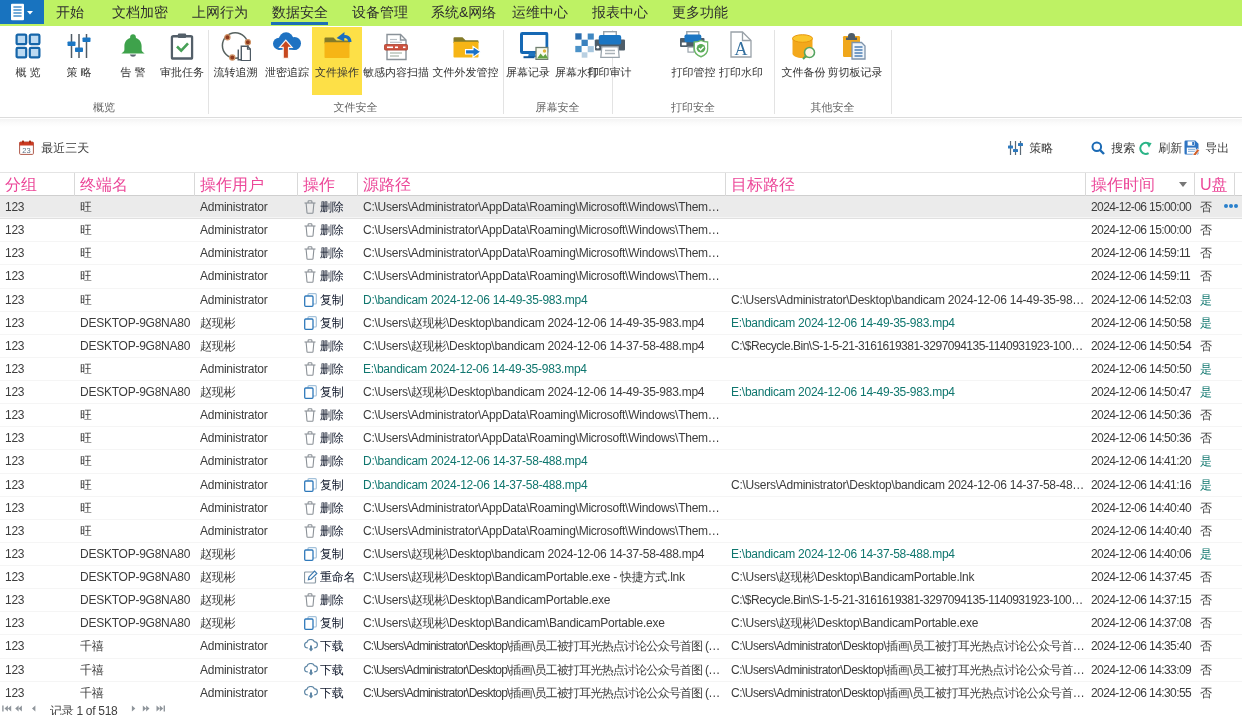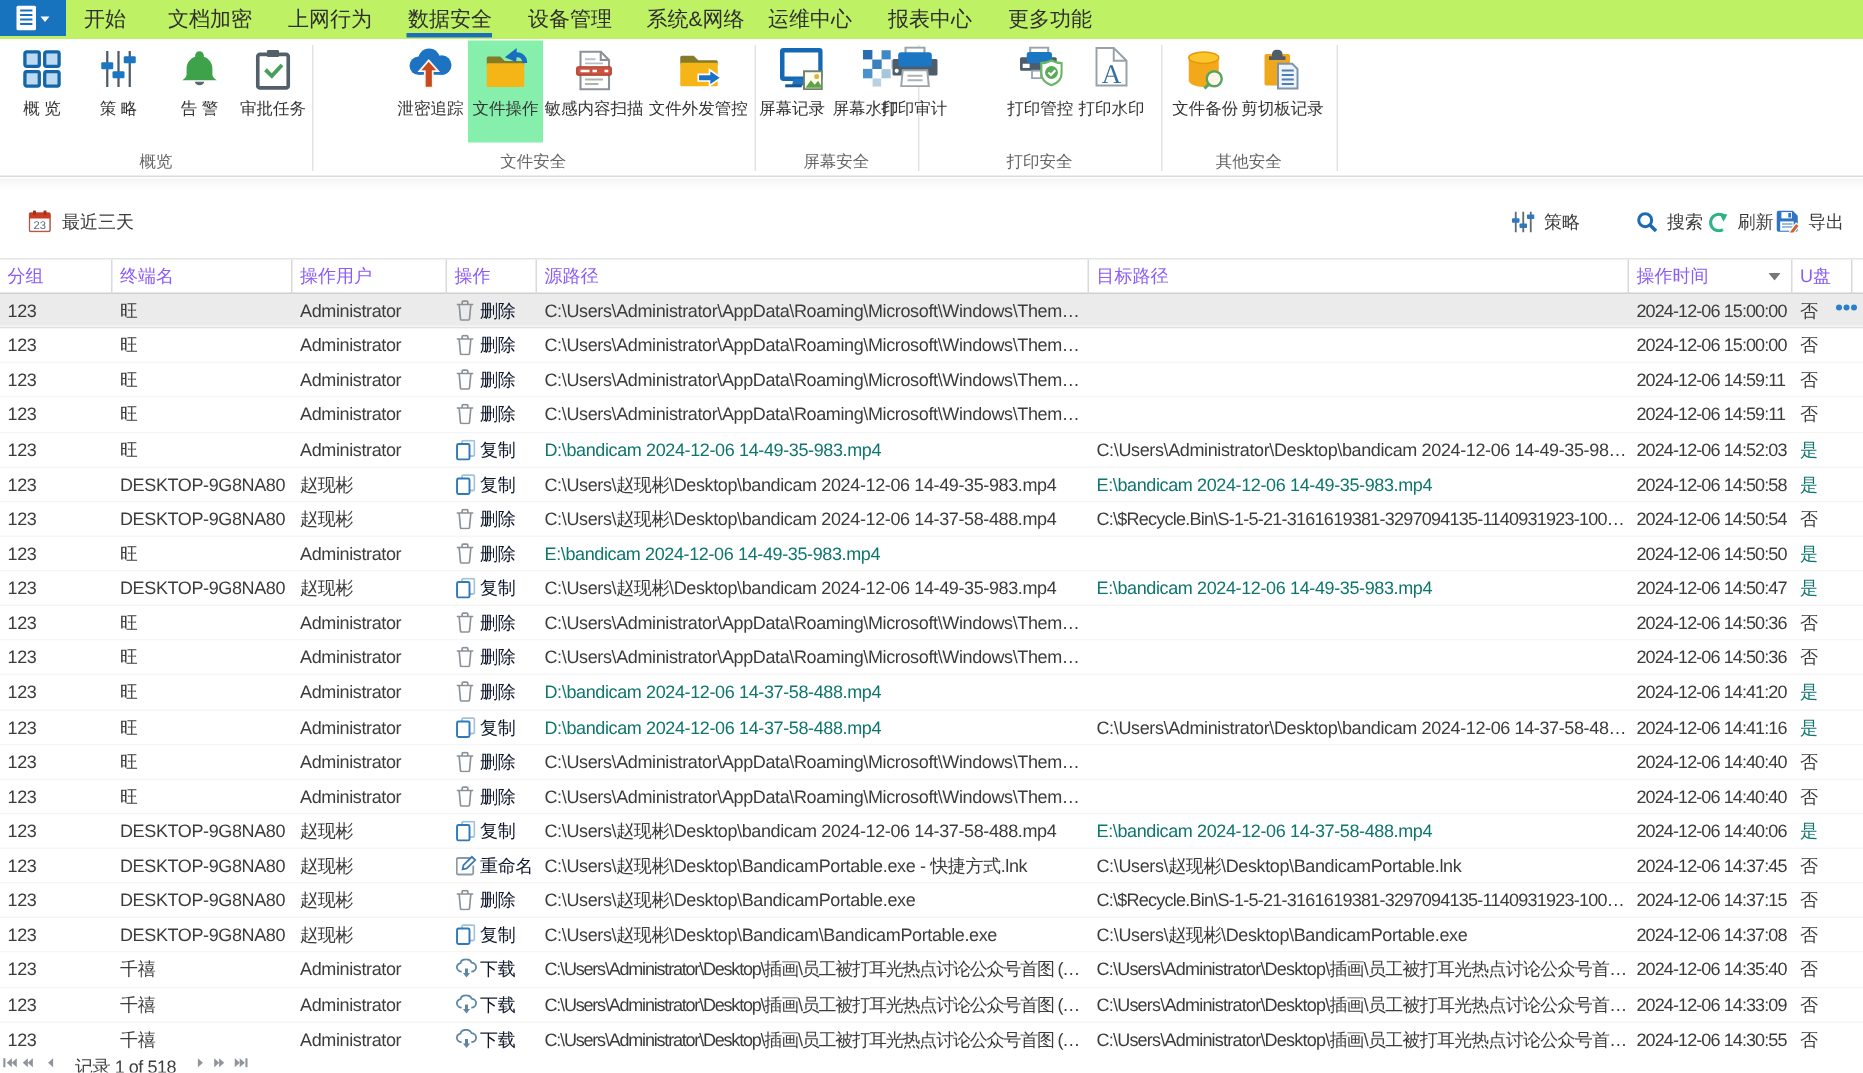--- a/index.html
+++ b/index.html
@@ -11,33 +11,33 @@
 #menubar { position:absolute; left:0; top:0; width:1242px; height:26px; background:#bef264; }
 #appbtn { position:absolute; left:0; top:0; width:44px; height:24px; background:#1873bf; }
 .tab { position:absolute; top:0; height:26px; line-height:25px; font-size:14px; color:#2f2f2f; white-space:nowrap; }
 #tab-active-underline { position:absolute; left:271px; top:22px; width:57px; height:3px; background:#1b6fb5; }
 
 
 #ribbon { position:absolute; left:0; top:26px; width:1242px; height:91.5px; background:#fff; border-bottom:1px solid #dcdcdc; }
 .rbtn { position:absolute; top:1px; height:68px; text-align:center; }
 .rbtn .ric { position:absolute; top:6px; left:50%; transform:translateX(-50%); }
 .rbtn .rlb { position:absolute; top:38px; width:100%; text-align:center; font-size:11px; color:#333; white-space:nowrap; }
-.rbtn.hl { background:#86efac; }
+.rbtn.hl { background:#fde047; }
 .rsep { position:absolute; top:4px; height:84px; width:1px; background:#e3e3e3; }
 .rgrp { position:absolute; top:74px; font-size:11px; color:#666; text-align:center; white-space:nowrap; }
 
 
 #subbar { position:absolute; left:0; top:119px; width:1242px; height:53px; background:linear-gradient(#f4f4f4 0px, #fbfbfb 4px, #fff 8px); }
 .sbitem { position:absolute; top:21px; height:17px; font-size:12px; color:#3c3c3c; white-space:nowrap; }
 .sbitem svg { vertical-align:-3px; }
 
 
 #grid { position:absolute; left:0; top:172px; width:1242px; height:533px; overflow:hidden; }
 #ghead { position:relative; width:1242px; height:24px; border-top:1px solid #e4e4e4; border-bottom:1px solid #cfcfcf; background:#fff; }
-.hc { position:absolute; top:0; height:23px; line-height:23px; font-size:12px; color:#8b5cf6; padding-left:5px; overflow:hidden; white-space:nowrap; border-right:1px solid #d9d9d9; }
+.hc { position:absolute; top:0; height:23px; line-height:23px; font-size:16px; color:#ec4899; padding-left:5px; overflow:hidden; white-space:nowrap; border-right:1px solid #d9d9d9; }
 .row { position:relative; width:1242px; height:23.136px; background:#fff; box-shadow:inset 0 -1px 0 #f5f5f5; }
 .row.sel { background:#ebebeb; border-bottom:1px solid #e0e0e0;}
 .rc { position:absolute; top:0; height:23px; line-height:23px; font-size:12px; color:#3c3c3c; padding-left:5px; overflow:hidden; white-space:nowrap; letter-spacing:-0.25px; }
 .rc.c7 { letter-spacing:-0.6px; }
 .ls50 { letter-spacing:-0.5px !important; }
 .ls80 { letter-spacing:-0.8px !important; }
 .ls52 { letter-spacing:-0.52px !important; }
 .org { color:#0f766e; }
 .opic { position:absolute; left:6px; top:4px; }
 .optx { position:absolute; left:22px; top:0; line-height:23px; font-size:12px; color:#0f172a; }
@@ -126,20 +126,32 @@
   <div class="rbtn" style="left:154px;width:56px;">
     <svg class="ric" width="23" height="27" viewBox="0 0 23 27">
       <rect x="1.3" y="3.2" width="20.4" height="22.4" rx="1.6" fill="#fff" stroke="#535f69" stroke-width="2.5"></rect>
       <rect x="7.5" y="0.4" width="8" height="4.6" rx="0.8" fill="#535f69"></rect>
       <path d="M6.5 13.5 l4.2 4.2 l6.8 -7.4" fill="none" stroke="#47a057" stroke-width="2.6"></path>
     </svg>
     <div class="rlb">审批任务</div>
   </div>
   <div class="rsep" style="left:208px;"></div>
 
+  <div class="rbtn" style="left:209px;width:53px;">
+    <svg class="ric" width="30" height="30" viewBox="0 0 30 30" style="top:4px;">
+      <circle cx="14.2" cy="14.5" r="12.8" fill="none" stroke="#56615f" stroke-width="1.5"></circle>
+      <circle cx="6.4" cy="6.3" r="2.6" fill="#8e3a1e" stroke="#cf9468" stroke-width="1.2"></circle>
+      <circle cx="26.9" cy="11.2" r="2.6" fill="#8e3a1e" stroke="#cf9468" stroke-width="1.2"></circle>
+      <circle cx="11.3" cy="26.5" r="2.6" fill="#8e3a1e" stroke="#cf9468" stroke-width="1.2"></circle>
+      <path d="M17.3 18.5 l-0.1 10.2 l10 0.1" fill="#fff" stroke="#4e5a64" stroke-width="1.4"></path>
+      <path d="M20.3 15.2 l6.2 0 l3 3 l0 11.4 l-9.2 0 z" fill="#fff" stroke="#4e5a64" stroke-width="1.4"></path>
+      <path d="M26.5 15.2 l0 3 l3 0" fill="none" stroke="#4e5a64" stroke-width="1.2"></path>
+    </svg>
+    <div class="rlb">流转追溯</div>
+  </div>
   <div class="rbtn" style="left:261px;width:52px;">
     <svg class="ric" width="29" height="28" viewBox="0 0 29 28" style="top:5px;">
       <circle cx="6.6" cy="11.8" r="6.1" fill="#1e72c2"></circle>
       <circle cx="13.6" cy="7.6" r="7.3" fill="#1e72c2"></circle>
       <circle cx="22" cy="11.4" r="6.5" fill="#1e72c2"></circle>
       <rect x="3" y="9" width="24" height="8.8" rx="4.4" fill="#1e72c2"></rect>
       <path d="M13.3 8.2 L19.6 15.4 L16 15.4 L16 26.4 L10.7 26.4 L10.7 15.4 L7.1 15.4 Z" fill="#c7491f" stroke="#fdf4ee" stroke-width="1.2"></path>
     </svg>
     <div class="rlb">泄密追踪</div>
   </div>

